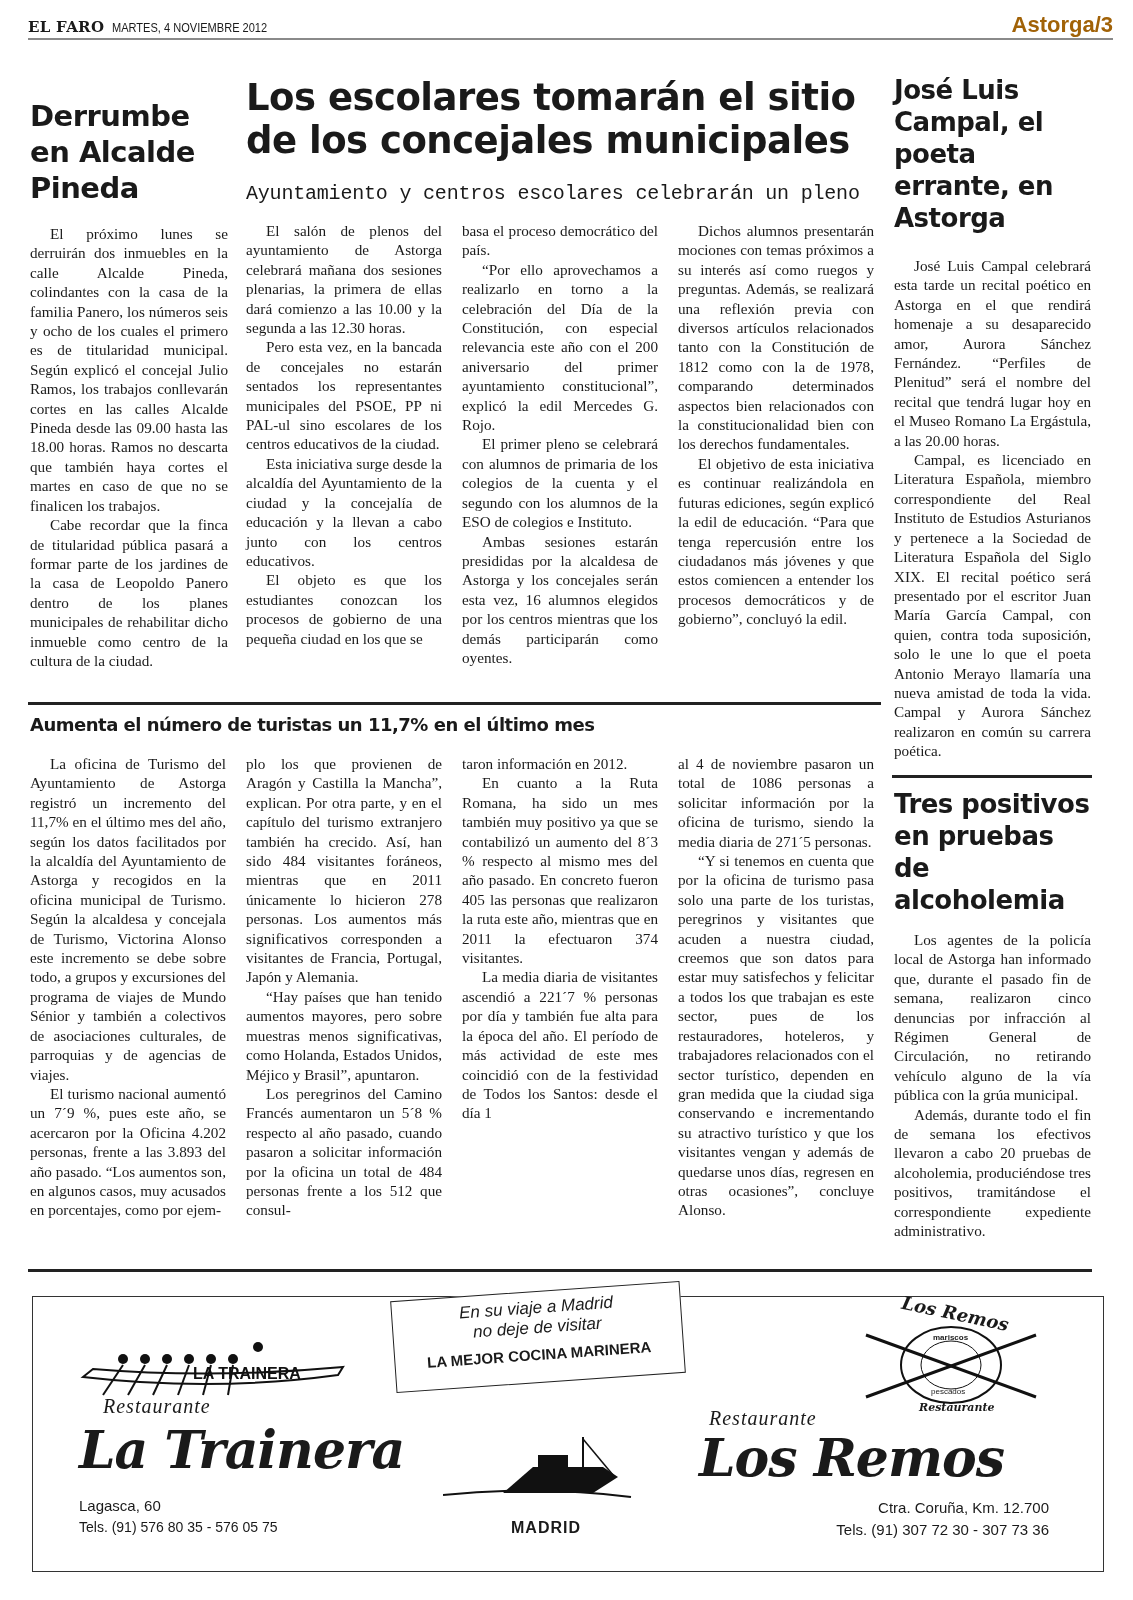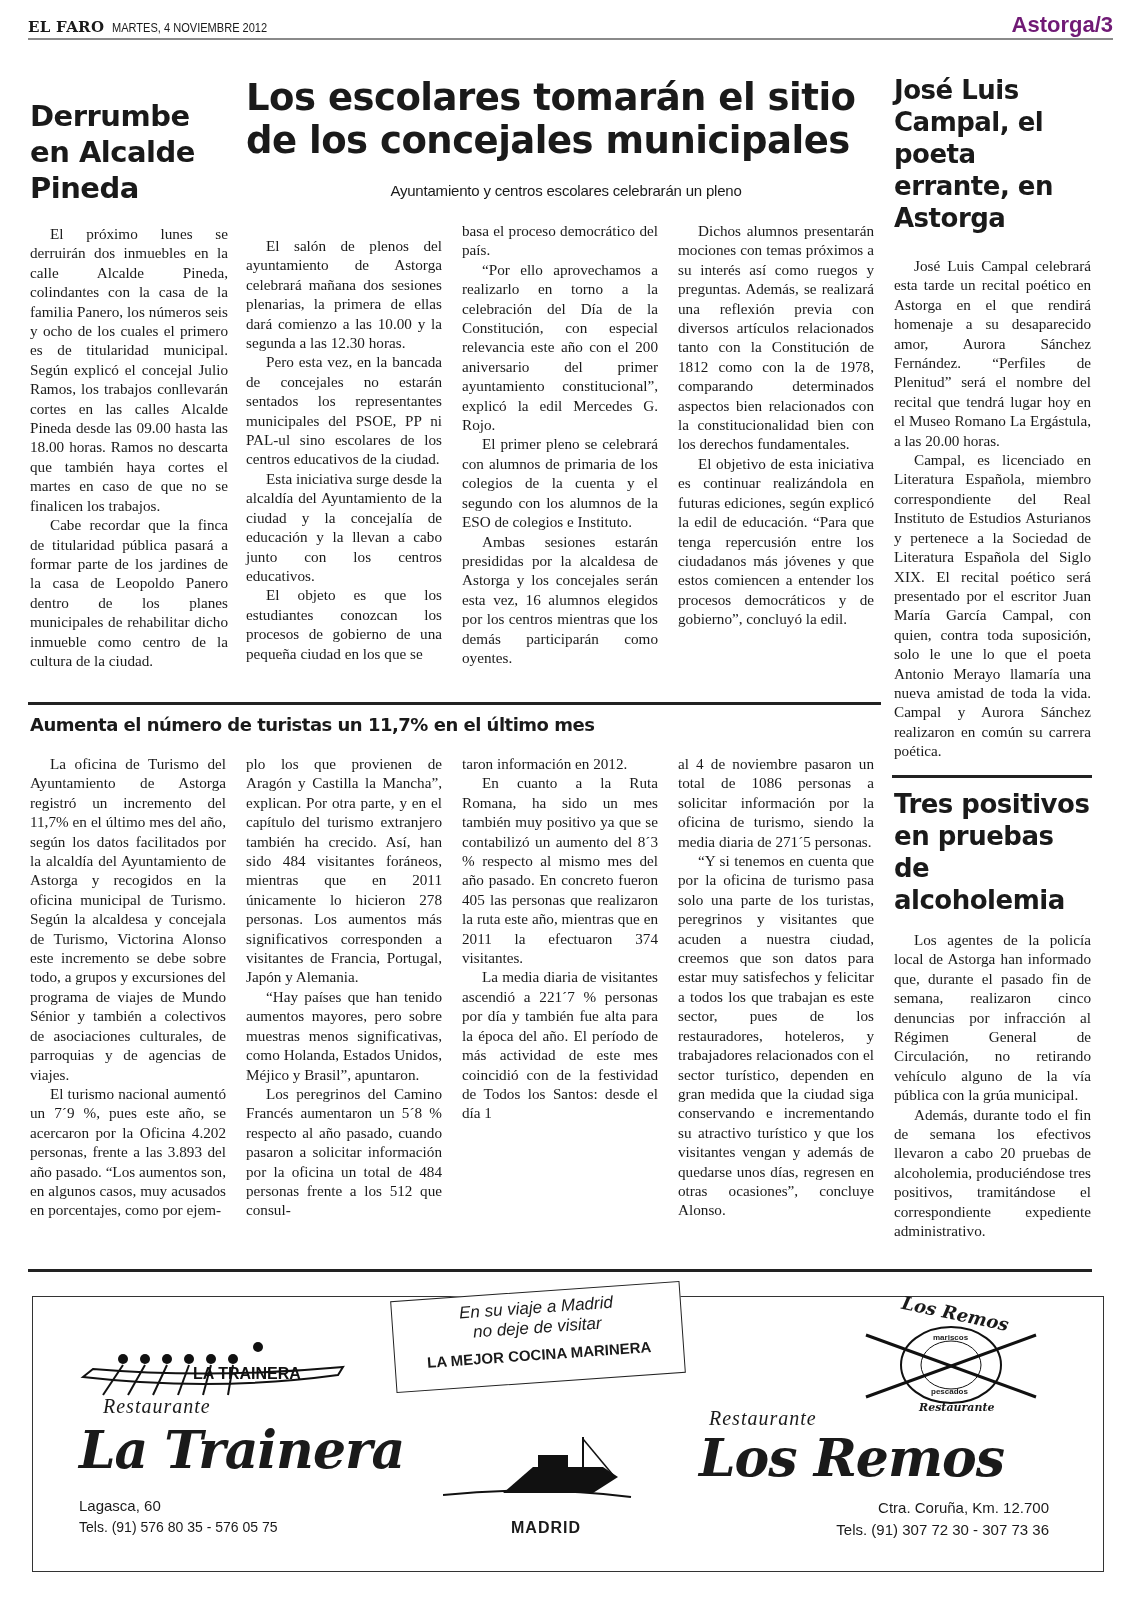--- a/index.html
+++ b/index.html
@@ -1,20 +1,20 @@
 <!DOCTYPE html>
 <html><head>
 <meta charset="utf-8">
 <style>
   * { box-sizing: border-box; margin: 0; padding: 0; }
   body { width: 1133px; height: 1600px; background: #ffffff; color: #1a1a1a; position: relative; overflow: hidden; font-family: "Liberation Serif", serif; }
   .header { position: absolute; left: 28px; top: 14px; width: 1085px; height: 26px; border-bottom: 2px solid #8a8a8a; }
   .brand { position: absolute; left: 0; top: 4px; font-family: "DejaVu Serif", serif; font-weight: bold; font-size: 15px; letter-spacing: 0.3px; }
   .date { position: absolute; left: 84px; top: 6px; font-family: "Liberation Sans", sans-serif; font-size: 13px; transform: scaleX(0.85); transform-origin: left; }
-  .section { position: absolute; right: 0; top: -2px; font-family: "Liberation Sans", sans-serif; font-weight: bold; font-size: 22px; color: #701a75; }
+  .section { position: absolute; right: 0; top: -2px; font-family: "Liberation Sans", sans-serif; font-weight: bold; font-size: 22px; color: #a16207; }
   .hl { font-family: "DejaVu Sans", sans-serif; font-weight: bold; color: #1a1a1a; letter-spacing: -0.5px; }
   .body-text { font-family: "Liberation Serif", serif; font-size: 15.2px; line-height: 19.4px; text-align: justify; hyphens: none; }
   .body-text p { text-indent: 20px; }
   .col { position: absolute; }
   .rule { position: absolute; background: #222; }
   .ad { position: absolute; left: 32px; top: 1296px; width: 1072px; height: 276px; border: 1.5px solid #333; }
   .script { font-family: "DejaVu Serif", serif; font-style: italic; font-weight: bold; }
   .ad-sans { font-family: "Liberation Sans", sans-serif; }
 </style>
 </head>
@@ -29,22 +29,22 @@
 <div class="col" style="left:30px; top:74px; width:198px;">
   <h2 class="hl" style="font-size:29px; line-height:36px;margin-top:24px;">Derrumbe en Alcalde Pineda</h2>
   <div class="body-text" style="margin-top:18px;">
     <p>El próximo lunes se derruirán dos inmuebles en la calle Alcalde Pineda, colindantes con la casa de la familia Panero, los números seis y ocho de los cuales el primero es de titularidad municipal. Según explicó el concejal Julio Ramos, los trabajos conllevarán cortes en las calles Alcalde Pineda desde las 09.00 hasta las 18.00 horas. Ramos no descarta que también haya cortes el martes en caso de que no se finalicen los trabajos.</p>
     <p>Cabe recordar que la finca de titularidad pública pasará a formar parte de los jardines de la casa de Leopoldo Panero dentro de los planes municipales de rehabilitar dicho inmueble como centro de la cultura de la ciudad.</p>
   </div>
 </div>
 
 <div>
   <h1 class="hl col" style="left:246px; top:76px; width:640px; font-size:37px; line-height:43px;">Los escolares tomarán el sitio de los concejales municipales</h1>
-  <div class="col" style="left:246px; top:182px; width:640px; font-family:Liberation Sans, sans-serif; font-size:15px; letter-spacing:-0.2px;text-align:center;">Ayuntamiento y centros escolares celebrarán un pleno</div>
-  <div class="col body-text" style="left:246px; top:236px; width:196px;">
+  <div class="col" style="left:246px; top:182px; width:640px; font-family:Liberation Mono, monospace; font-size:20px; letter-spacing:-0.2px;">Ayuntamiento y centros escolares celebrarán un pleno</div>
+  <div class="col body-text" style="left:246px; top:221px; width:196px;">
     <p>El salón de plenos del ayuntamiento de Astorga celebrará mañana dos sesiones plenarias, la primera de ellas dará comienzo a las 10.00 y la segunda a las 12.30 horas.</p>
     <p>Pero esta vez, en la bancada de concejales no estarán sentados los representantes municipales del PSOE, PP ni PAL-ul sino escolares de los centros educativos de la ciudad.</p>
     <p>Esta iniciativa surge desde la alcaldía del Ayuntamiento de la ciudad y la concejalía de educación y la llevan a cabo junto con los centros educativos.</p>
     <p>El objeto es que los estudiantes conozcan los procesos de gobierno de una pequeña ciudad en los que se</p>
   </div>
   <div class="col body-text" style="left:462px; top:221px; width:196px;">
     <p style="text-indent:0;">basa el proceso democrático del país.</p>
     <p>“Por ello aprovechamos a realizarlo en torno a la celebración del Día de la Constitución, con especial relevancia este año con el 200 aniversario del primer ayuntamiento constitucional”, explicó la edil Mercedes G. Rojo.</p>
     <p>El primer pleno se celebrará con alumnos de primaria de los colegios de la cuenta y el segundo con los alumnos de la ESO de colegios e Instituto.</p>
     <p>Ambas sesiones estarán presididas por la alcaldesa de Astorga y los concejales serán esta vez, 16 alumnos elegidos por los centros mientras que los demás participarán como oyentes.</p>
@@ -146,20 +146,20 @@
 
   <div style="position:absolute; left:828px; top:10px; width:180px; height:110px;">
     <svg width="180" height="110" viewBox="0 0 180 110">
       <ellipse cx="90" cy="58" rx="50" ry="38" fill="none" stroke="#111" stroke-width="2"></ellipse>
       <ellipse cx="90" cy="58" rx="30" ry="24" fill="none" stroke="#111" stroke-width="1"></ellipse>
       <line x1="5" y1="28" x2="175" y2="90" stroke="#111" stroke-width="3"></line>
       <line x1="175" y1="28" x2="5" y2="90" stroke="#111" stroke-width="3"></line>
     </svg>
     <div class="script" style="position:absolute; left:40px; top:-4px; font-size:18px; transform:rotate(12deg);">Los Remos</div>
     <div class="ad-sans" style="position:absolute; left:72px; top:26px; font-size:8px; font-weight:bold;">mariscos</div>
-    <div class="ad-sans" style="position:absolute; left:70px; top:80px; font-size:8px; font-weight:bold;">pescados</div>
+    <div class="ad-sans" style="position:absolute; left:70px; top:80px; font-size:8px; font-weight:normal;">pescados</div>
     <div class="script" style="position:absolute; left:58px; top:94px; font-size:11px;">Restaurante</div>
   </div>
   <div style="position:absolute; left:676px; top:110px; font-family:'Liberation Serif', serif; font-style:italic; font-size:20px; letter-spacing:1px;">Restaurante</div>
   <div class="script" style="position:absolute; left:666px; top:130px; font-size:52px; letter-spacing:-1px;">Los Remos</div>
   <div class="ad-sans" style="position:absolute; right:54px; top:202px; font-size:15px;">Ctra. Coruña, Km. 12.700</div>
   <div class="ad-sans" style="position:absolute; right:54px; top:224px; font-size:15px;">Tels. (91) 307 72 30 - 307 73 36</div>
 </div>
 
 </body></html>

